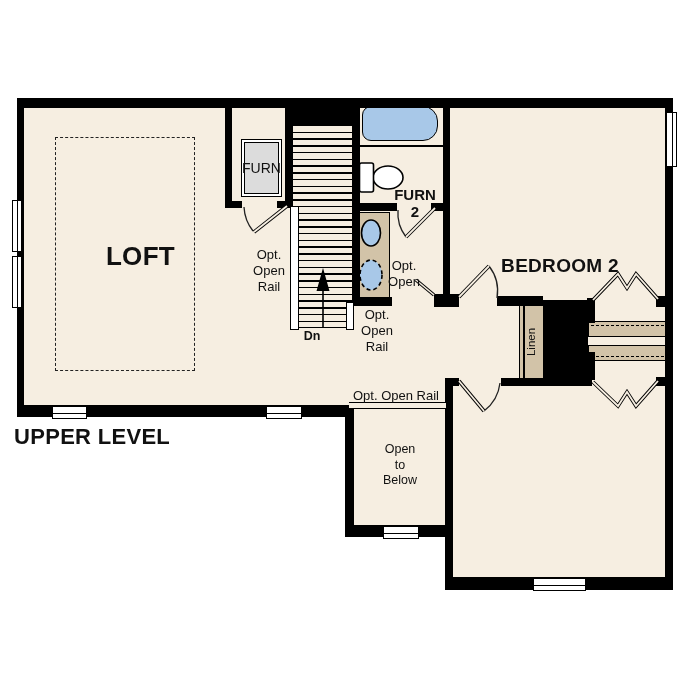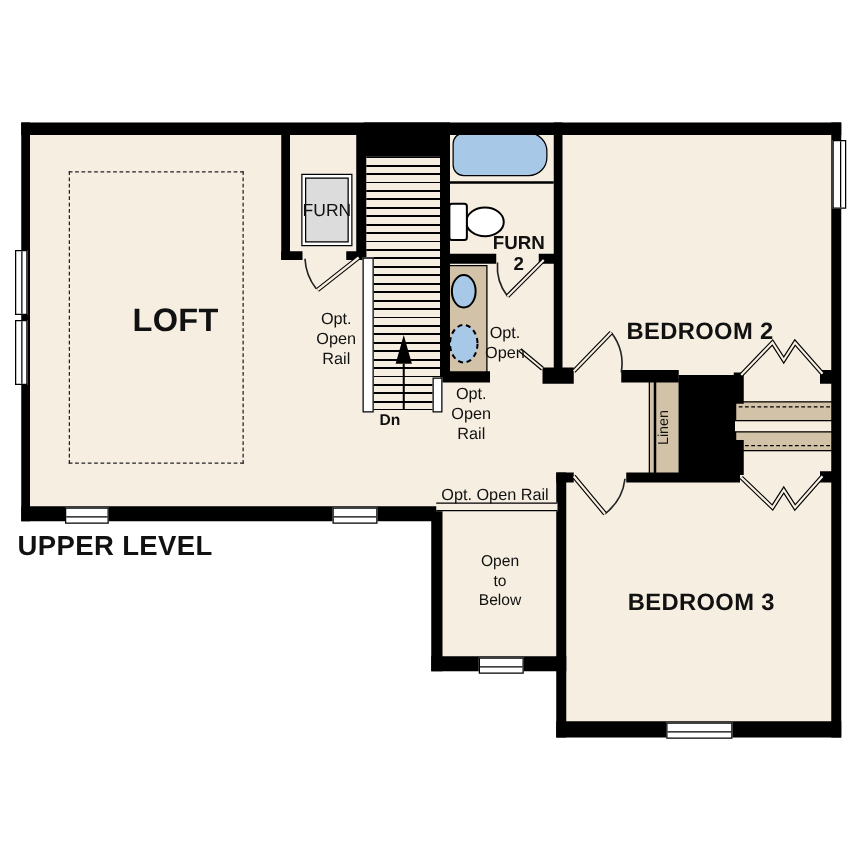--- a/index.html
+++ b/index.html
@@ -167,21 +167,20 @@
     </g>
 
     <g>
       <polyline points="593,382 618,406 627,392 636,406 658,381" fill="none" stroke="#000" stroke-width="3.6" stroke-linejoin="miter"></polyline>
       <polyline points="593,382 618,406 627,392 636,406 658,381" fill="none" stroke="#f6eee1" stroke-width="1.8" stroke-linejoin="miter"></polyline>
     </g>
   </svg>
 
   <div class="lbl room-name z6" style="left:75px;top:241px;width:100px;font-size:26px;text-align:right;">LOFT</div>
   <div class="lbl room-name z6" style="left:480px;top:255px;width:160px;font-size:19px;text-align:center;">BEDROOM 2</div>
-  <div class="lbl room-name z6" style="left:481px;top:472px;width:160px;font-size:19px;">BEDROOM 3</div>
   <div class="lbl z6" style="left:389px;top:186px;width:52px;font-size:15px;font-weight:bold;line-height:17px;">
     <div>FURN</div>
     <div>2</div>
   </div>
   <div class="lbl z6" style="left:243px;top:247px;width:52px;font-size:13px;line-height:16px;">
     <div>Opt.</div>
     <div>Open</div>
     <div>Rail</div>
   </div>
   <div class="lbl z6" style="left:351px;top:307px;width:52px;font-size:13px;line-height:16px;">

